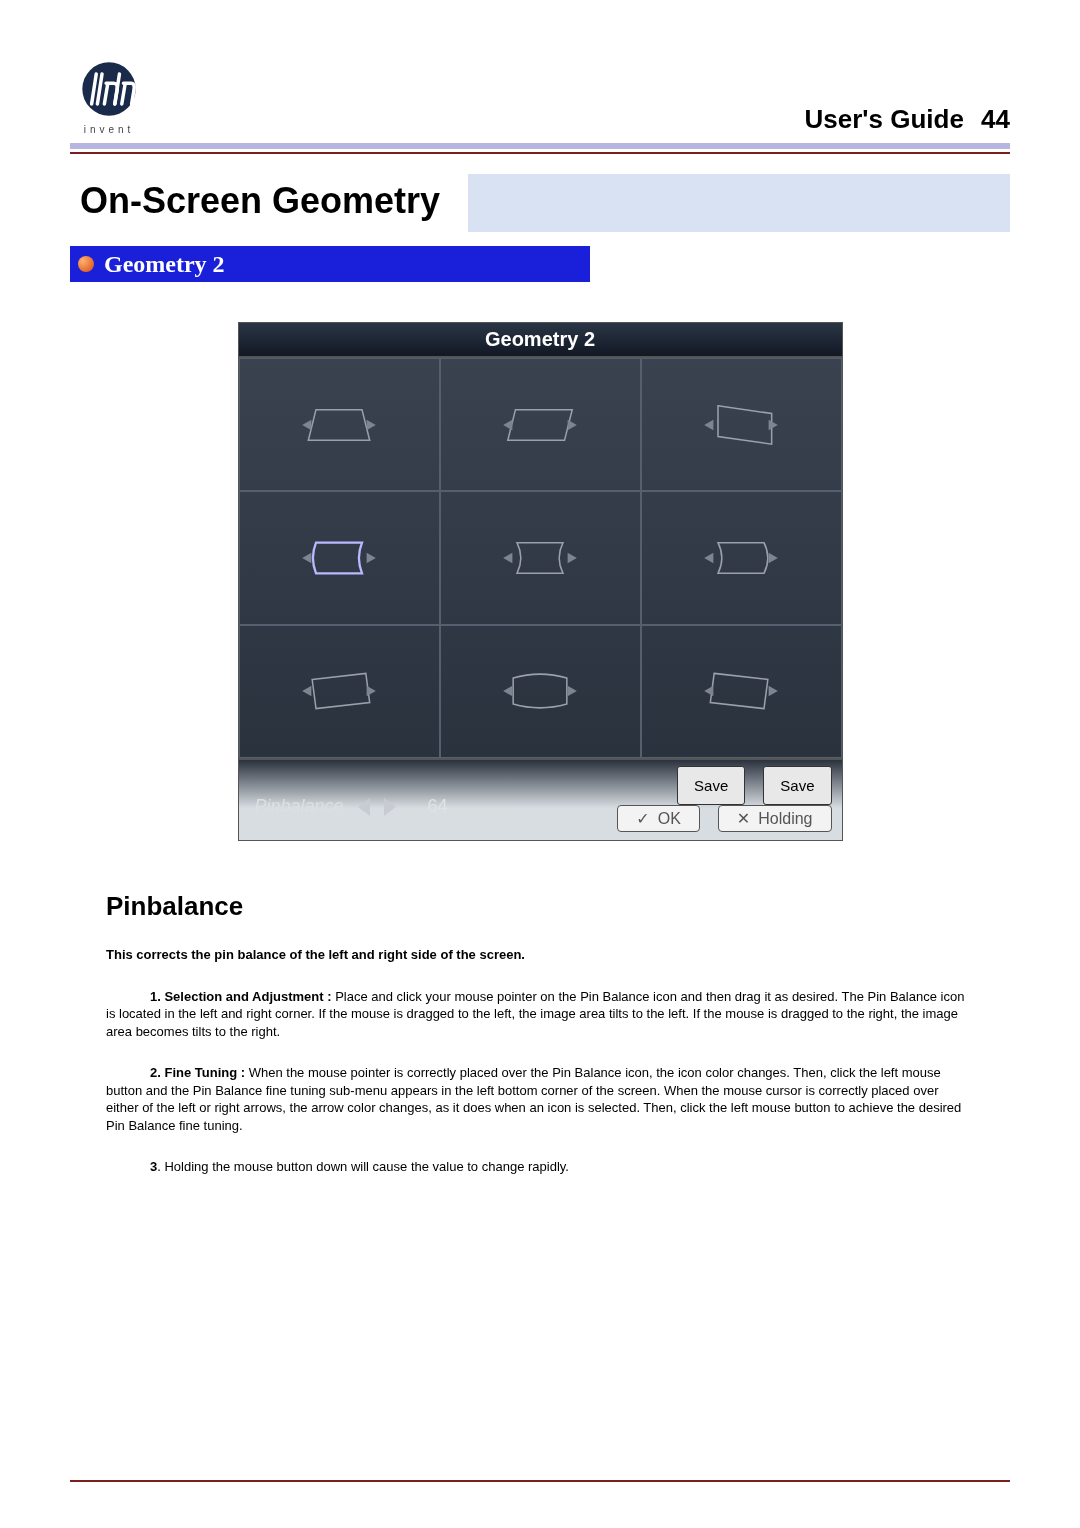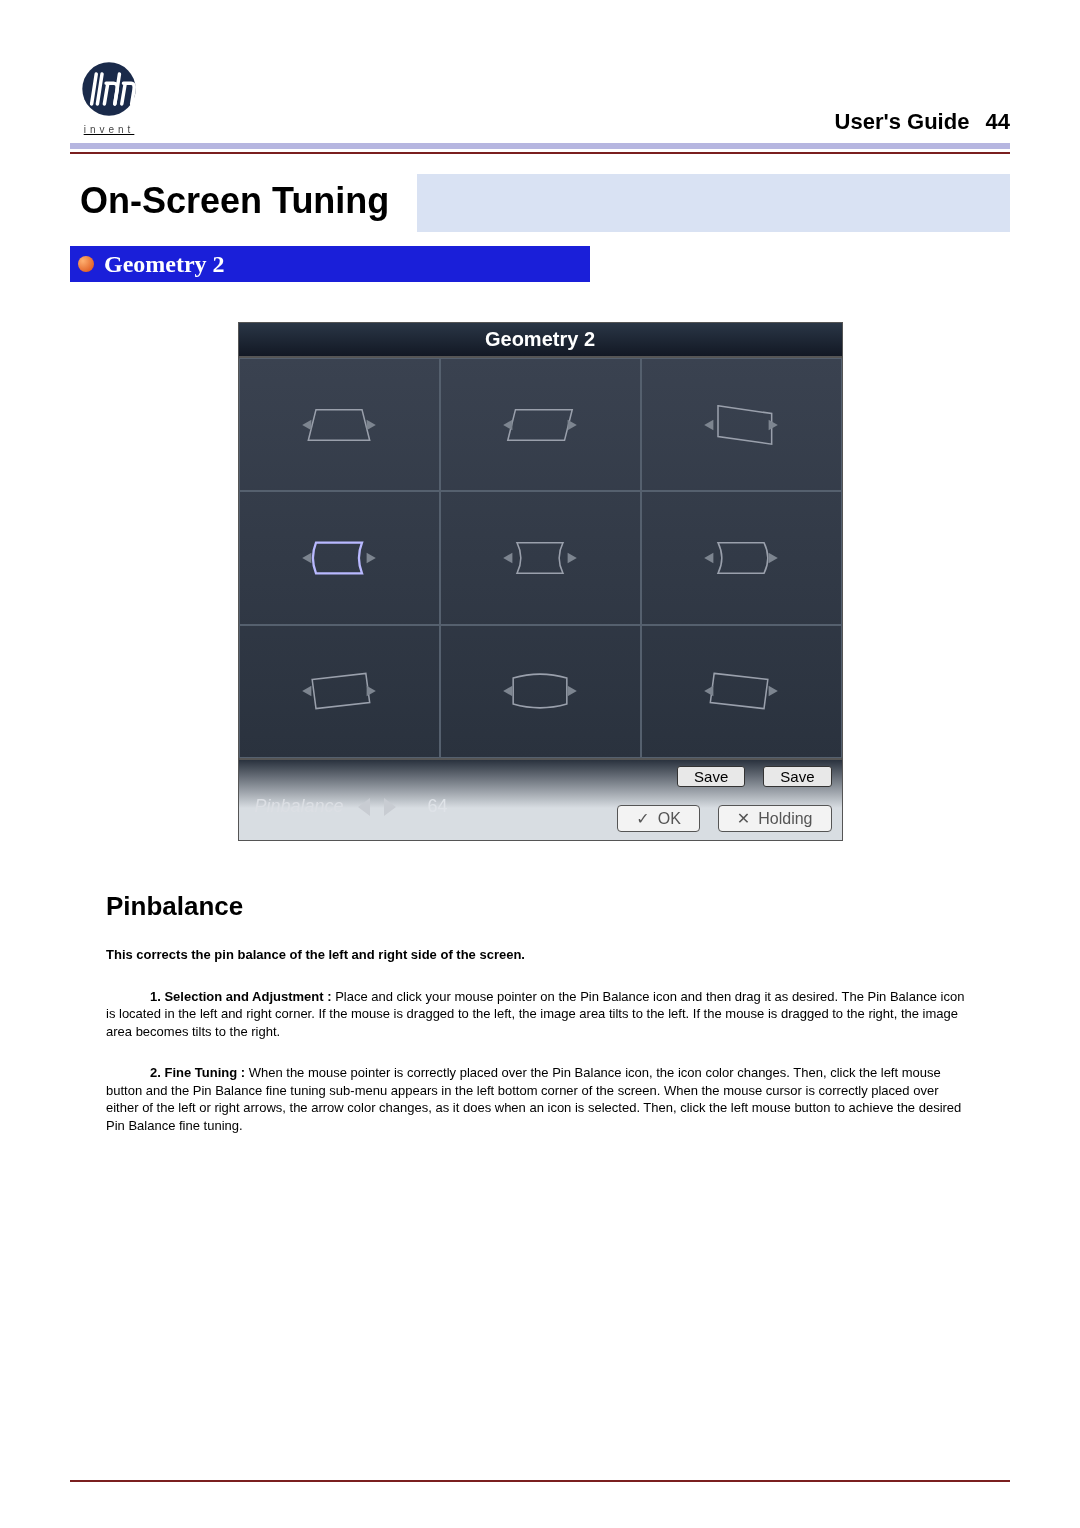--- a/index.html
+++ b/index.html
@@ -1,21 +1,21 @@
 <!DOCTYPE html>
 <html><head>
 <meta charset="utf-8">
 <style>
   html,body{margin:0;padding:0;background:#fff;font-family:Arial,Helvetica,sans-serif;color:#000;}
   .page{width:1080px;height:1528px;position:relative;box-sizing:border-box;padding:60px 70px 0 70px;}
-  .hp-logo{width:78px;text-align:center;text-decoration:underline;}
+  .hp-logo{width:78px;text-align:center;}
   .hp-logo svg{width:58px;height:58px;}
   .hp-logo .tag{font-size:10px;letter-spacing:4px;color:#444;margin-top:2px;}
   .header-row{display:flex;align-items:flex-end;justify-content:space-between;margin-bottom:8px;}
-  .ug{font-size:22px;font-weight:bold;}
+  .ug{font-size:26px;font-weight:bold;}
   .ug .num{font-weight:bold;margin-left:10px;}
   .rule1{height:6px;background:#b6b6e0;margin-bottom:3px;}
   .rule2{height:2px;background:#7a1f1f;margin-bottom:20px;}
   .title-bar{display:flex;align-items:stretch;height:58px;margin-bottom:14px;}
   .title-bar .label{background:#fff;padding:6px 28px 6px 10px;font-size:36px;font-weight:bold;}
   .title-bar .fill{flex:1;background:#d9e2f3;}
   .sub-bar{display:flex;align-items:center;width:520px;height:36px;background:#1a1fd9;padding-left:8px;box-sizing:border-box;margin-bottom:40px;}
   .sub-bar .ball{width:16px;height:16px;border-radius:50%;background:radial-gradient(circle at 30% 30%,#ffb070,#d94b10);margin-right:10px;flex:none;}
   .sub-bar .txt{color:#fff;font-family:Georgia,'Times New Roman',serif;font-size:24px;font-weight:bold;}
   .osd-wrap{display:flex;justify-content:center;margin-bottom:50px;}
@@ -24,21 +24,21 @@
   .osd-grid{background:linear-gradient(#3a4250,#2a323e);border:1px solid #555;position:relative;height:400px;display:grid;grid-template-columns:1fr 1fr 1fr;grid-template-rows:1fr 1fr 1fr;}
   .osd-grid::before,.osd-grid::after{content:"";position:absolute;background:#6a7484;}
   .cell{border:1px solid #55606e;display:flex;align-items:center;justify-content:center;}
   .ico{display:flex;align-items:center;gap:4px;}
   .ico svg{width:92px;height:60px;}
   .ico.sel svg .shape{stroke:#b9b9ff;stroke-width:3;}
   .ico .shape{fill:none;stroke:#9aa0ac;stroke-width:2;}
   .ico .arr{fill:#7d8590;}
   .osd-foot{background:linear-gradient(#2a323e,#d8dde2 60%);border:1px solid #555;position:relative;height:80px;}
   .foot-top{position:absolute;top:6px;right:10px;display:flex;gap:18px;}
-  .pill{background:#e8e8e8;border:1px solid #333;border-radius:3px;padding:1px 16px;font-size:15px;}
+  .pill{background:#e8e8e8;border:1px solid #333;border-radius:3px;padding:10px 16px;font-size:15px;}
   .foot-left{position:absolute;left:16px;top:36px;color:#dcdfe4;font-style:italic;font-size:18px;display:flex;align-items:center;gap:14px;}
   .foot-left .tri{width:0;height:0;border-top:9px solid transparent;border-bottom:9px solid transparent;}
   .foot-left .tri.l{border-right:12px solid #c8ccd2;}
   .foot-left .tri.r{border-left:12px solid #c8ccd2;}
   .foot-left .val{color:#dfe3e8;font-style:normal;margin-left:18px;}
   .foot-right{position:absolute;right:10px;bottom:8px;display:flex;gap:18px;}
   .pill2{background:#f3f3f3;border:1px solid #555;border-radius:4px;padding:3px 18px;font-size:16px;color:#555;display:flex;align-items:center;gap:8px;}
   .sec-h{font-size:26px;font-weight:bold;margin:0 0 24px 0;padding:0 36px;}
   .body{padding:0 36px;font-size:13px;line-height:1.35;}
   .body p{margin:0 0 24px 0;}
@@ -63,21 +63,21 @@
     <div class="ug">
       <span>User's Guide</span>
       <span class="num">44</span>
     </div>
   </div>
 
   <div class="rule1"></div>
   <div class="rule2"></div>
 
   <div class="title-bar">
-    <div class="label">On-Screen Tuning</div>
+    <div class="label">On-Screen Geometry</div>
     <div class="fill"></div>
   </div>
 
   <div class="sub-bar">
     <div class="ball"></div>
     <div class="txt">Geometry 2</div>
   </div>
 
   <div class="osd-wrap">
     <div class="osd">
@@ -192,16 +192,17 @@
       </div>
     </div>
   </div>
 
   <h2 class="sec-h">Pinbalance</h2>
 
   <div class="body">
     <p class="lead">This corrects the pin balance of the left and right side of the screen.</p>
     <p><b>1. Selection and Adjustment :</b><span> Place and click your mouse pointer on the Pin Balance icon and then drag it as desired. The Pin Balance icon is located in the left and right corner. If the mouse is dragged to the left, the image area tilts to the left. If the mouse is dragged to the right, the image area becomes tilts to the right.</span></p>
     <p><b>2. Fine Tuning :</b><span> When the mouse pointer is correctly placed over the Pin Balance icon, the icon color changes. Then, click the left mouse button and the Pin Balance fine tuning sub-menu appears in the left bottom corner of the screen. When the mouse cursor is correctly placed over either of the left or right arrows, the arrow color changes, as it does when an icon is selected. Then, click the left mouse button to achieve the desired Pin Balance fine tuning.</span></p>
+    <p><b>3</b><span>. Holding the mouse button down will cause the value to change rapidly.</span></p>
   </div>
 
   <div class="footer-rule"></div>
 </div>
 
 </body></html>

